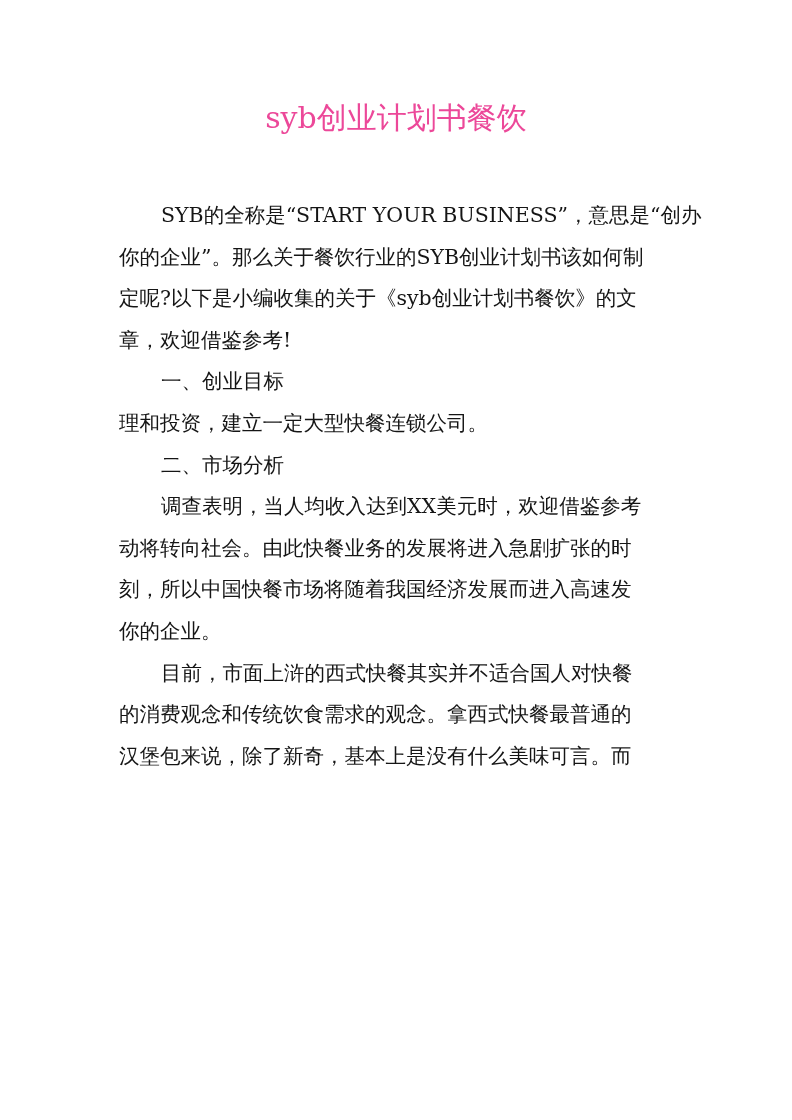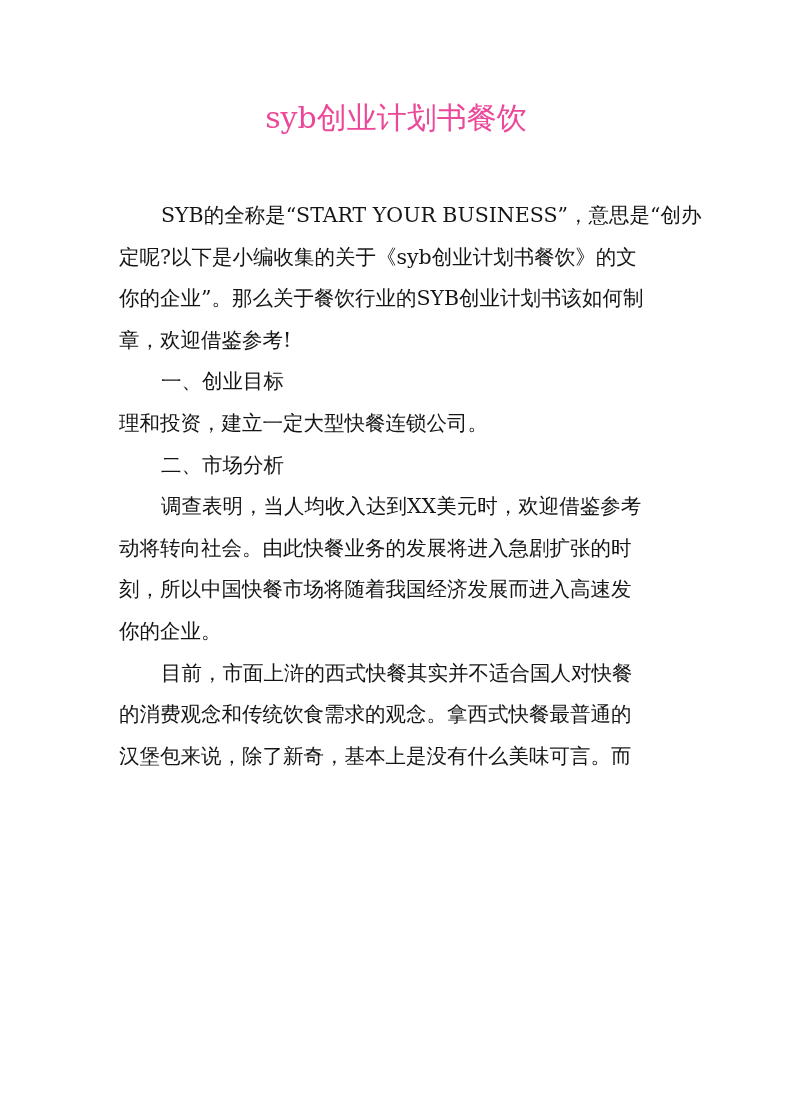--- a/index.html
+++ b/index.html
@@ -55,22 +55,22 @@
 </head>
 <body>
 
 <div class="page">
   <div class="title">syb创业计划书餐饮</div>
 
   <div class="body">
 
     <div>
       <span class="line indent">SYB的全称是“START  YOUR  BUSINESS”，意思是“创办</span>
+      <span class="line">你的企业”。那么关于餐饮行业的SYB创业计划书该如何制</span>
       <span class="line">定呢?以下是小编收集的关于《syb创业计划书餐饮》的文</span>
-      <span class="line">你的企业”。那么关于餐饮行业的SYB创业计划书该如何制</span>
       <span class="line">章，欢迎借鉴参考!</span>
     </div>
 
     <div>
       <span class="line indent">一、创业目标</span>
     </div>
 
     <div>
       <span class="line">理和投资，建立一定大型快餐连锁公司。</span>
     </div>

